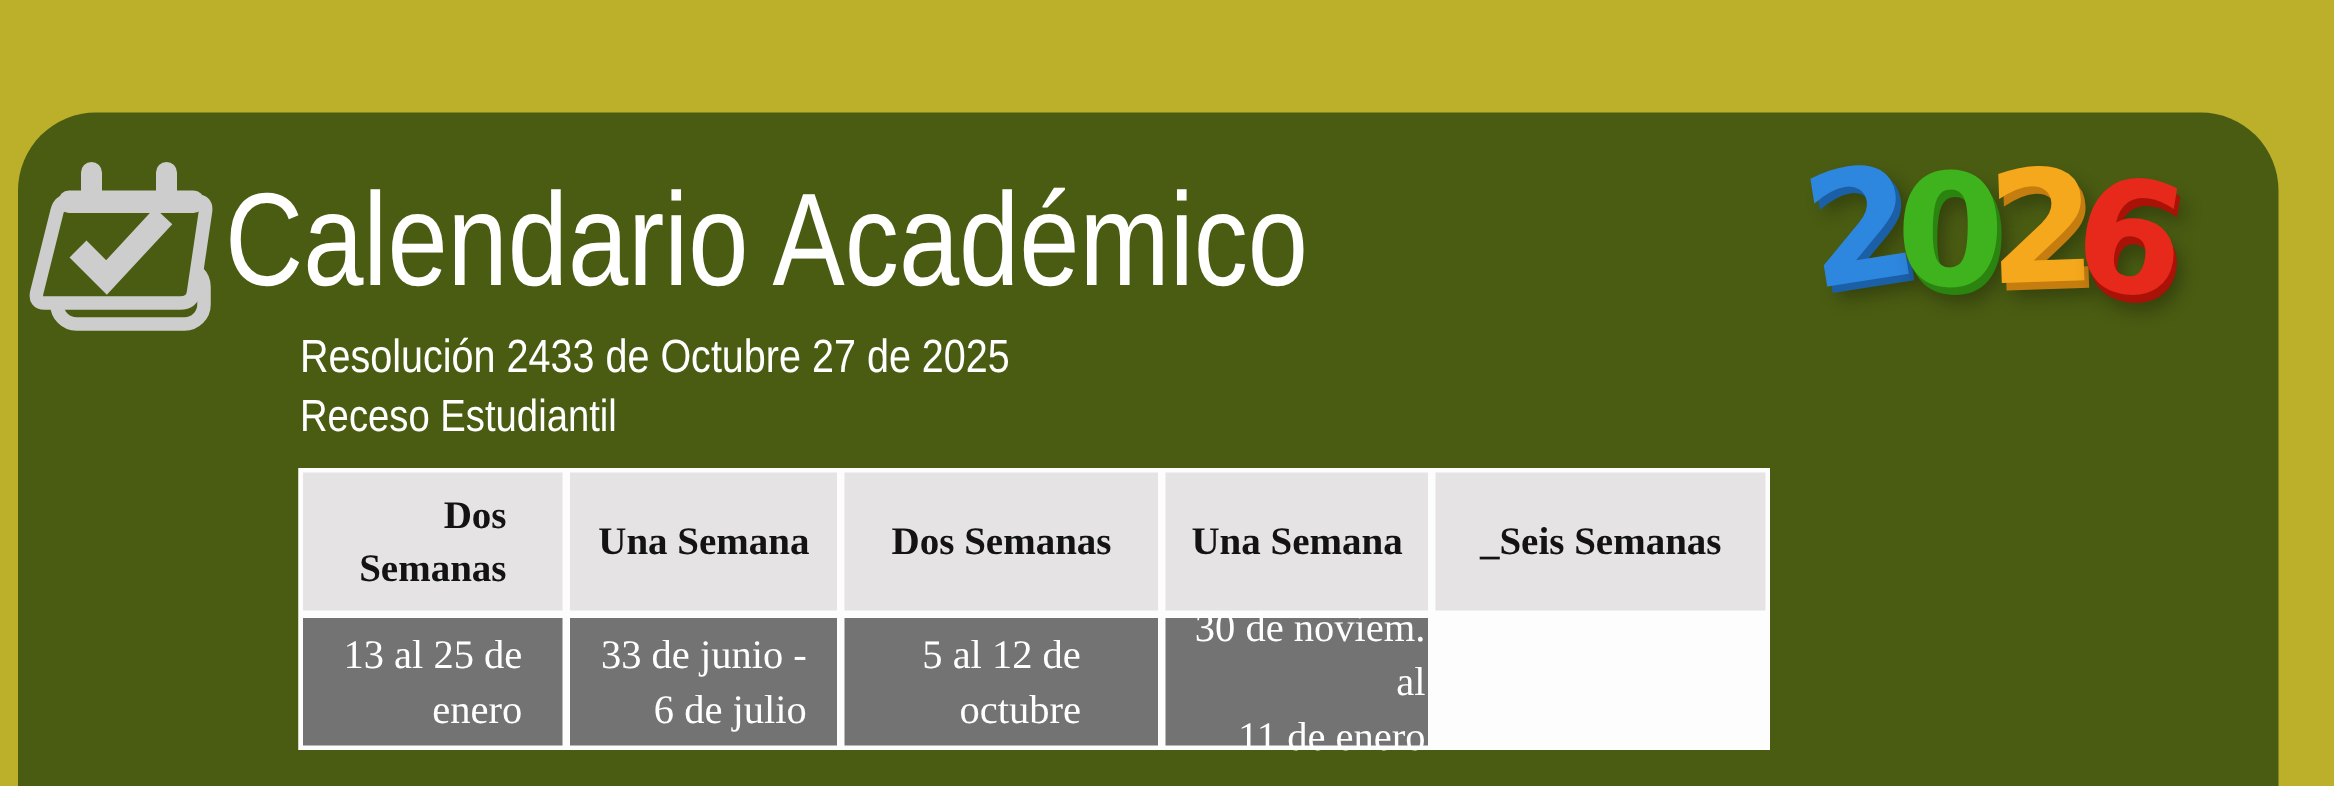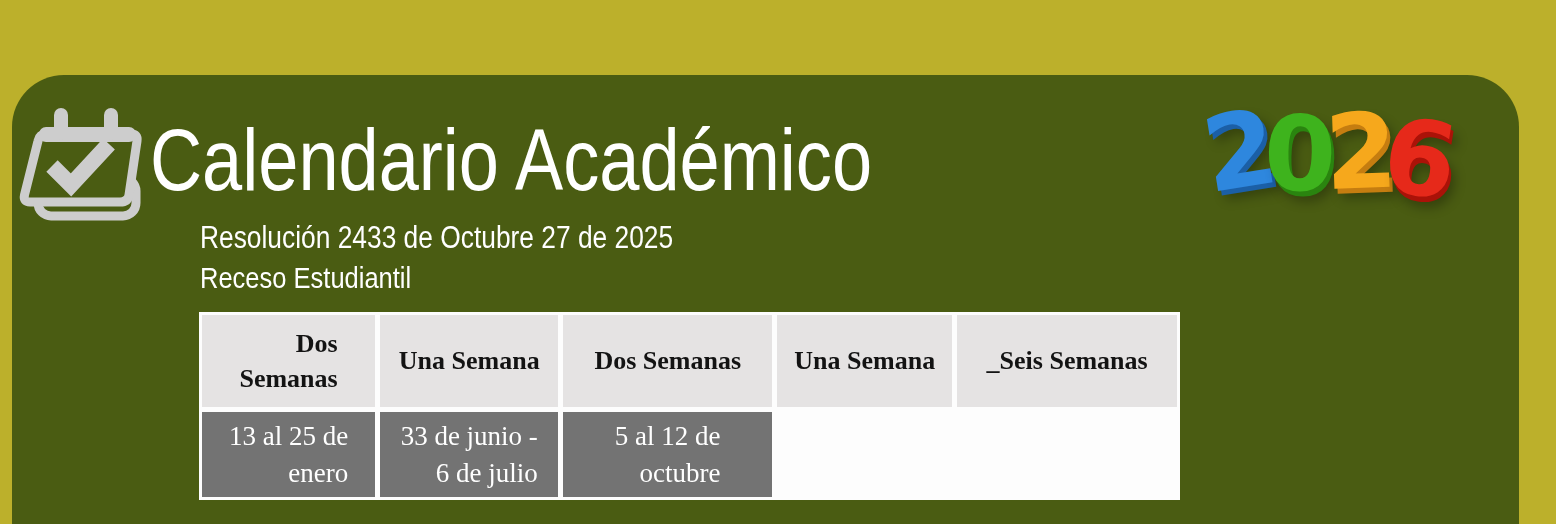--- a/index.html
+++ b/index.html
@@ -143,14 +143,16 @@
     <div class="cell head">Una Semana</div>
     <div class="cell head">Dos Semanas</div>
     <div class="cell head">Una Semana</div>
     <div class="cell head">_Seis Semanas</div>
     <div class="cell data">13 al 25 de
 enero</div>
     <div class="cell data">33 de junio -
 6 de julio</div>
     <div class="cell data">5 al 12 de
 octubre</div>
+    <div class="cell data">30 de noviem. al
+11 de enero</div>
   </div>
 </div>
 
 </body></html>

